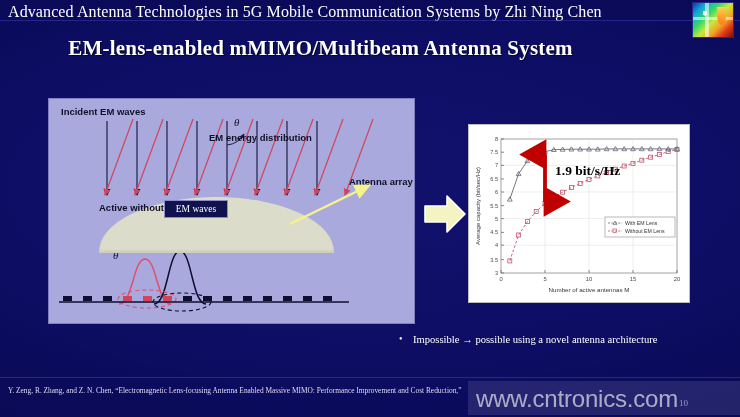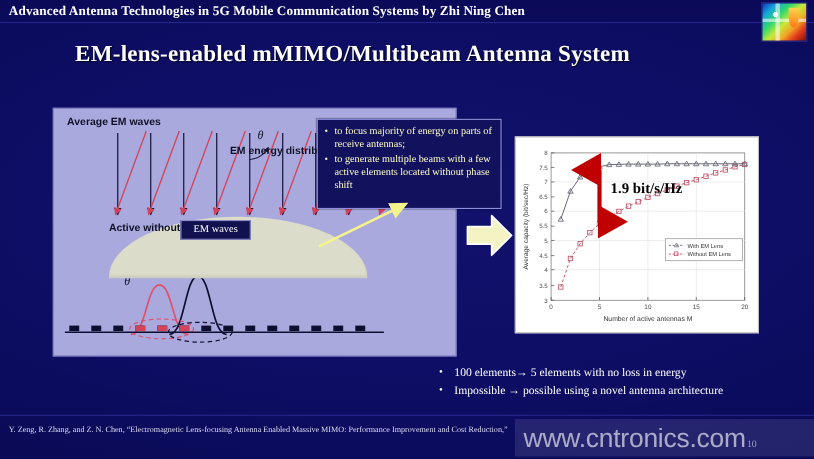--- a/index.html
+++ b/index.html
@@ -6,22 +6,22 @@
   body{width:740px;height:417px;overflow:hidden;position:relative;
        font-family:"Liberation Serif",serif;}
 
   
   #slide{position:absolute;inset:0;
     background:radial-gradient(ellipse 120% 90% at 50% 45%, #12126e 0%, #0d0d64 45%, #070748 100%);}
 
   
   #header-bar{position:absolute;left:0;top:0;width:740px;height:21px;
     background:linear-gradient(180deg,#0a0a58 0%,#0b0b5c 100%);}
-  #header-title{position:absolute;left:8px;top:3px;font-size:12px;color:#ffffff;
-    font-family:"Liberation Serif",serif;font-weight:700;letter-spacing:.1px;white-space:nowrap;}
+  #header-title{position:absolute;left:8px;top:3px;font-size:16px;color:#ffffff;
+    font-family:"Liberation Serif",serif;font-weight:400;letter-spacing:.1px;white-space:nowrap;}
   #header-rule{position:absolute;left:0;top:20px;width:740px;height:1px;background:#3a3ab0;opacity:.55;}
 
   
   #logo-thumb{position:absolute;right:6px;top:2px;width:40px;height:34px;overflow:hidden;
     background:
       radial-gradient(circle at 30% 30%, rgba(255,255,255,.9) 0 6%, transparent 7%),
       linear-gradient(135deg,#1030c0 0%,#12a8d8 18%,#35d86a 36%,#c9e83a 52%,#f2a326 68%,#e23a1c 82%,#7a1008 100%);
     border:1px solid #2a2a80;}
   #logo-thumb .lg{position:absolute;background:rgba(255,255,255,.55);}
   #logo-thumb .lg1{left:12px;top:0;width:4px;height:34px;}
@@ -182,32 +182,26 @@
       <g fill="#d2445a">
         <rect x="74" y="197" width="9" height="5"></rect>
           <rect x="94" y="197" width="9" height="5"></rect>
         <rect x="114" y="197" width="9" height="5"></rect>
       </g>
     </svg>
 
     <div id="lens-body"></div>
     <div id="lens-tag">EM waves</div>
 
-    <div class="lbl" id="label-incident">Average EM waves</div>
+    <div class="lbl" id="label-incident">Incident EM waves</div>
     <div class="lbl" id="label-emenergy">EM energy distribution</div>
     <div class="lbl" id="label-antenna-array">Antenna array</div>
     <div class="lbl" id="label-active">Active without</div>
   </div>
 
-  <div id="callout">
-    <ul>
-      <li>to focus majority of energy on parts of receive antennas;</li>
-      <li>to generate multiple beams with a few active elements located without phase shift</li>
-    </ul>
-  </div>
 
   <svg id="yellow-pointer" viewBox="0 0 100 48">
     <defs>
       <marker id="ah-yellow" markerWidth="8" markerHeight="8" refX="5.5" refY="3.2" orient="auto">
         <path d="M0,0 L7,3.2 L0,6.4 z" fill="#f4f48a"></path>
       </marker>
     </defs>
     <line x1="8" y1="42" x2="86" y2="4" stroke="#f4f48a" stroke-width="2.4" marker-end="url(#ah-yellow)"></line>
   </svg>
 
@@ -341,21 +335,20 @@
         <text x="156" y="100" font-family="Liberation Sans, sans-serif" font-size="5.2" fill="#333333">With EM Lens</text>
         <line x1="139" y1="106" x2="153" y2="106" stroke="#c2566b" stroke-width="0.8" stroke-dasharray="2,1.4"></line>
         <rect x="144" y="104" width="3.4" height="3.4" fill="none" stroke="#c2566b" stroke-width="0.7"></rect>
         <text x="156" y="108" font-family="Liberation Sans, sans-serif" font-size="5.2" fill="#333333">Without EM Lens</text>
       </g>
     </svg>
   </div>
   <div id="delta-label">1.9 bit/s/Hz</div>
 
   <div id="bottom-bullets">
-    <div class="bl">100 elements→ 5 elements with no loss in energy</div>
     <div class="bl">Impossible → possible using a novel antenna architecture</div>
   </div>
 
   <div id="footer-rule"></div>
   <div id="footer-cite">
     <div>Y. Zeng, R. Zhang, and Z. N. Chen, “Electromagnetic Lens-focusing Antenna Enabled Massive MIMO: Performance Improvement and Cost Reduction,”</div>
   </div>
   <div id="watermark">
     <span>www.cntronics.com</span>
   </div>

